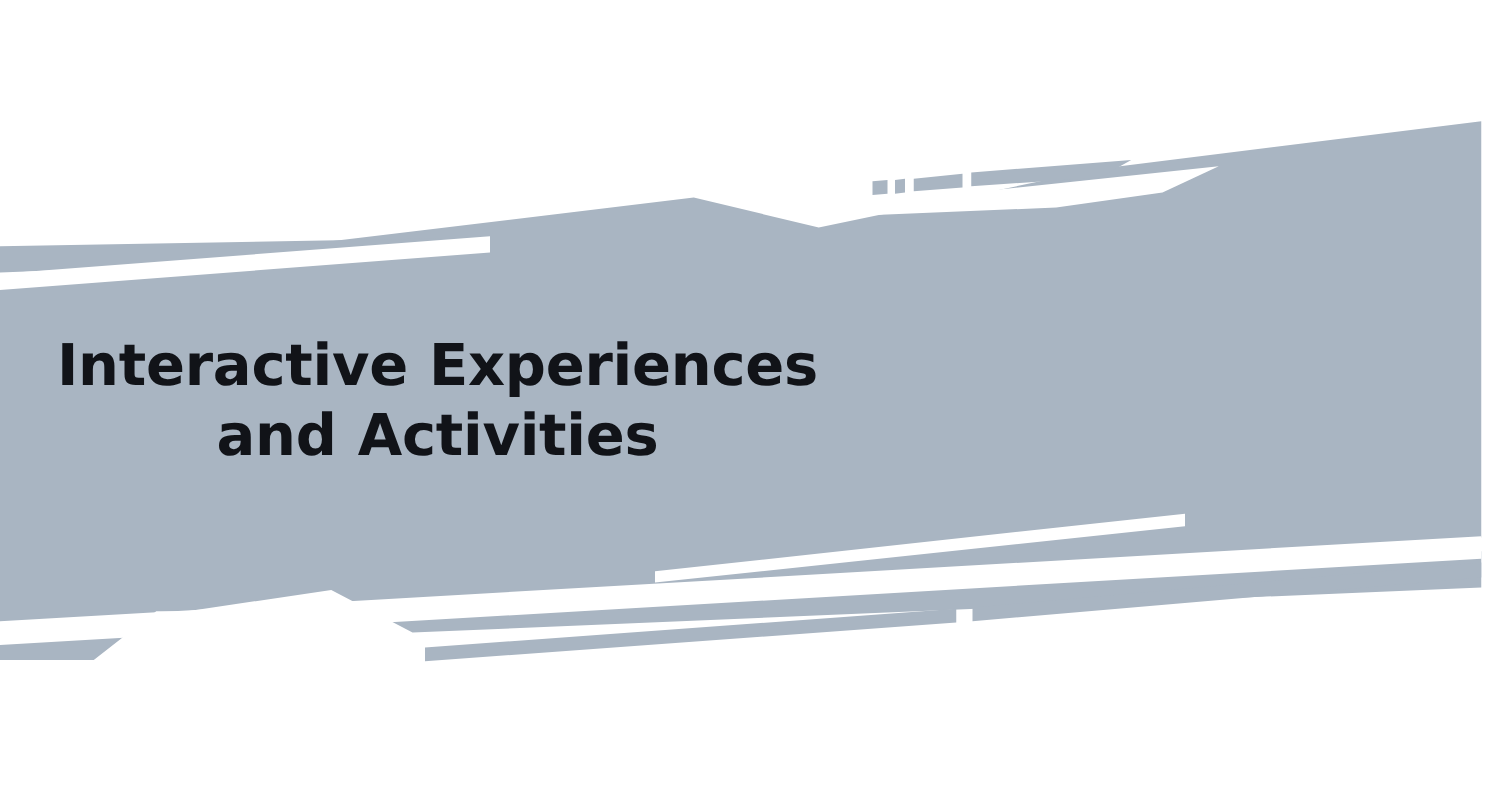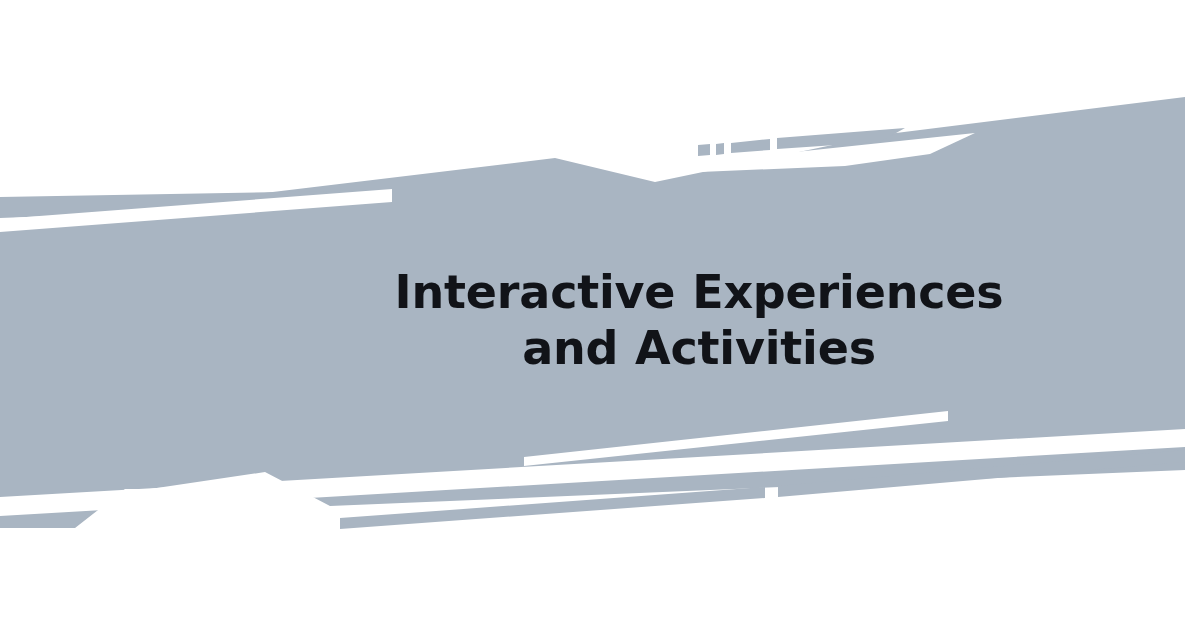--- a/index.html
+++ b/index.html
@@ -28,21 +28,21 @@
     display: block;
   }
   #title-layer {
     position: absolute;
     left: 0;
     top: 0;
     width: 1049px;
     height: 630px;
     display: flex;
     align-items: center;
-    justify-content: flex-end;
+    justify-content: flex-start;
     pointer-events: none;
   }
   #banner-title {
     width: 700px;
     margin: 0;
     text-align: center;
     font-family: "DejaVu Sans", sans-serif;
     font-size: 46px;
     font-weight: 700;
     line-height: 1.22;

